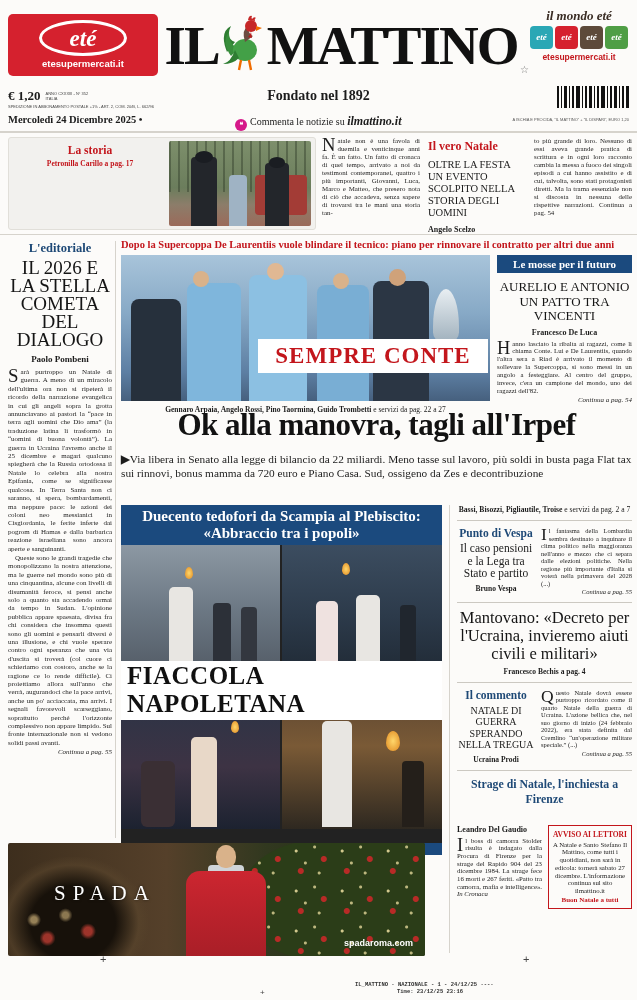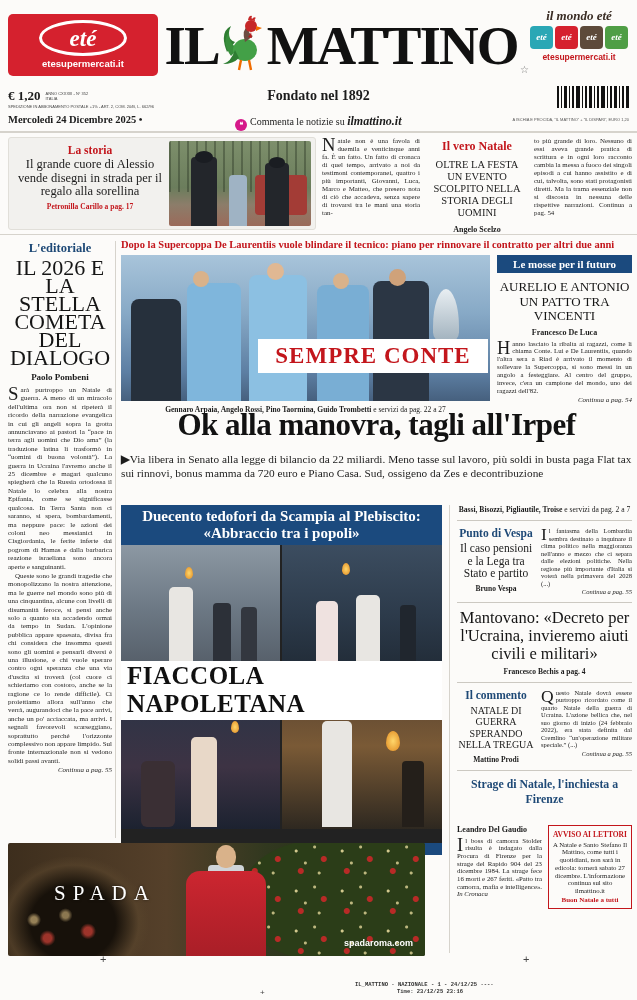--- a/index.html
+++ b/index.html
@@ -54,30 +54,30 @@
   .feature-photo { position:relative; width:142px; height:85px; margin:3px 3px 0 0; border-radius:2px; overflow:hidden;
     background:linear-gradient(180deg,#7d8f6b 0%,#6b7d5c 55%,#8c7d6a 75%,#9b6a5a 100%); }
   .fence { position:absolute; inset:0; background:repeating-linear-gradient(90deg, rgba(30,40,25,.35) 0 2px, transparent 2px 9px); height:60%; }
   .fig { position:absolute; border-radius:4px 4px 0 0; background:#23262b; }
   .fig-cap { position:absolute; border-radius:50%; background:#1a1d22; }
   .child { position:absolute; border-radius:4px 4px 0 0; background:#9fb3c4; }
   .redcar { position:absolute; background:#a33c36; border-radius:4px; }
 
   .veronat { left:322px; top:137px; width:310px; height:95px; display:flex; gap:8px; }
   .vn-col { width:98px; font-size:6.9px; line-height:8px; }
-  .vn-center { text-align:center; width:98px; }
+  .vn-center { width:98px; }
   .vn-kicker { font-size:12px; font-weight:bold; margin-top:2px; }
   .vn-head { font-size:10.5px; line-height:12px; margin-top:5px; }
   .vn-byline { font-size:8px; font-weight:bold; margin-top:6px; }
   .rule-mid { left:0; top:234px; width:637px; height:1px; }
 
   
   .editorial { left:8px; top:241px; width:104px; height:600px; overflow:hidden; }
   .ed-kicker { font-size:12.5px; font-weight:bold; text-align:center; }
-  .ed-head { font-size:22px; line-height:18px; text-align:center; margin-top:3px; color:#151515;font-family:Liberation Serif, serif; }
+  .ed-head { font-size:19px; line-height:18px; text-align:center; margin-top:3px; color:#151515;font-family:Liberation Serif, serif; }
   .ed-byline { font-size:9px; font-weight:bold; text-align:center; margin:5px 0 4px; }
   .ed-body { font-size:7px; line-height:8.4px; }
   .ed-body p + p { text-indent:7px; margin-top:1px; }
   .continua { display:block; text-align:right; font-style:italic; font-size:7px; margin-top:1px; }
   .vline1 { left:115px; top:241px; width:1px; height:597px; }
 
   
   .kicker-red { left:121px; top:239px; width:511px; font-size:10.5px; font-weight:bold; white-space:nowrap; }
   .conte-photo { left:121px; top:255px; width:369px; height:146px; overflow:hidden;
     background:linear-gradient(180deg,#a8c4da 0%,#87a9c6 40%,#5d7fa3 80%,#46607e 100%); }
@@ -251,21 +251,20 @@
       <span>Commenta le notizie su</span>
       <span class="comment-site">ilmattino.it</span>
     </div>
     <div class="abs edition-note">A ISCHIA E PROCIDA, “IL MATTINO” + “IL DISPARI”, EURO 1,20</div>
   </div>
   <div class="abs rule-top hairline"></div>
 
   <div class="abs feature">
     <div class="feature-text">
       <div class="feature-kicker red c">La storia</div>
-      <div class="feature-headline c">Il grande cuore di Alessio vende disegni in strada per il regalo alla sorellina</div>
       <div class="feature-byline red c">Petronilla Carillo a pag. 17</div>
     </div>
     <div class="feature-photo">
       <div class="fence"></div>
       <div class="redcar" style="left:86px;top:34px;width:52px;height:40px;"></div>
       <div class="fig" style="left:22px;top:16px;width:26px;height:69px;"></div>
       <div class="fig-cap" style="left:26px;top:10px;width:18px;height:12px;"></div>
       <div class="fig" style="left:96px;top:22px;width:24px;height:63px;"></div>
       <div class="fig-cap" style="left:100px;top:16px;width:16px;height:11px;"></div>
       <div class="child" style="left:60px;top:34px;width:18px;height:51px;"></div>
@@ -387,21 +386,21 @@
     <div>
       <div class="mant-head">Mantovano: «Decreto per l'Ucraina, invieremo aiuti civili e militari»</div>
       <div class="mant-byline">Francesco Bechis a pag. 4</div>
     </div>
     <hr class="rc-hr">
 
     <div class="duo">
       <div class="duo-left">
         <div class="duo-kicker blue">Il commento</div>
         <div class="duo-head2">NATALE DI GUERRA SPERANDO NELLA TREGUA</div>
-        <div class="duo-byline">Mattino Prodi</div>
+        <div class="duo-byline">Ucraina Prodi</div>
       </div>
       <div class="duo-right j">
         <p class="dc">Questo Natale dovrà essere purtroppo ricordato come il quarto Natale della guerra di Ucraina. L'azione bellica che, nel suo giorno di inizio (24 febbraio 2022), era stata definita dal Cremlino “un'operazione militare speciale.” (...)</p>
         <span class="continua" style="font-size:6.5px">Continua a pag. 55</span>
       </div>
     </div>
     <hr class="rc-hr">
 
     <div>
       <div class="strage-kicker blue">Strage di Natale, l'inchiesta a Firenze</div>

